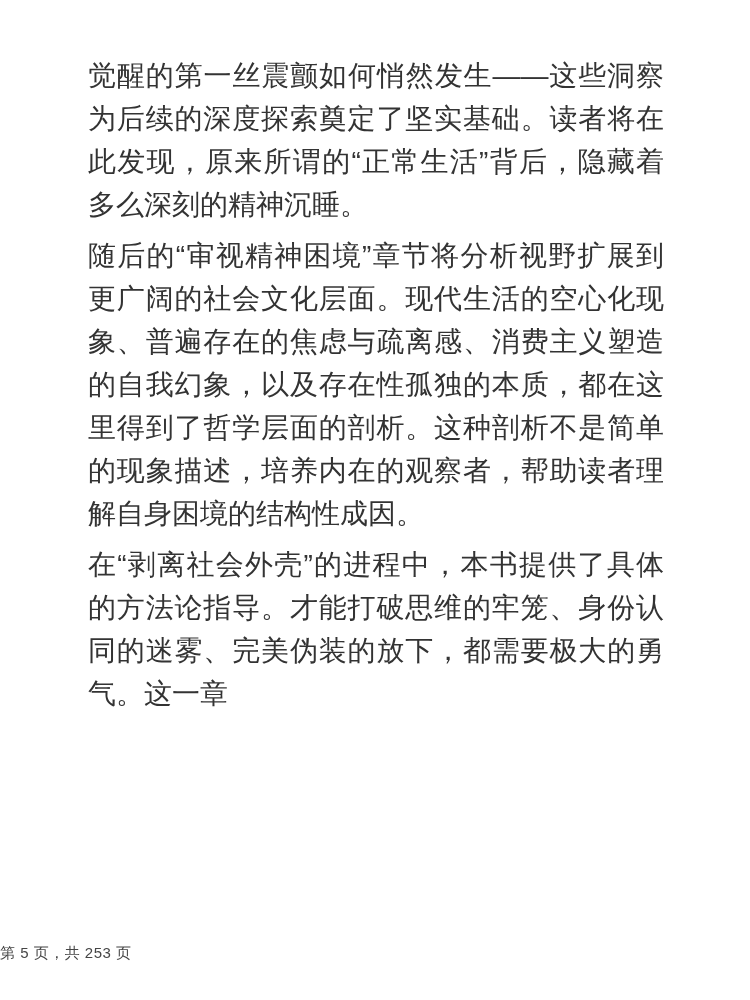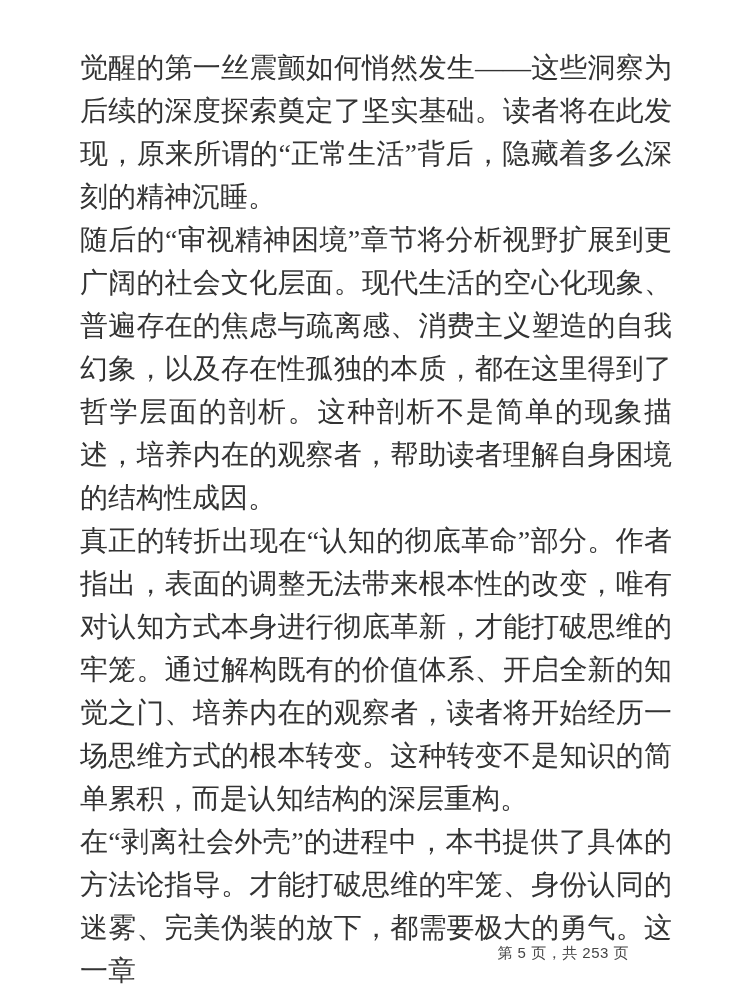--- a/index.html
+++ b/index.html
@@ -24,47 +24,45 @@
     left: 80px;
     top: 46px;
     width: 592px;
     color: #333333;
     font-size: 28px;
     line-height: 43px;
     text-align: justify;
     letter-spacing: 0;
   }
   .content p {
-    margin: 0;
+    margin: 8px;
     padding: 0;
     word-break: break-all;
-    font-family: Liberation Serif, serif;
   }
   .footer {
     position: absolute;
     top: 944px;
     left: 0;
     width: 629px;
-    text-align: right;
+    text-align: left;
   }
   .footer span {
     font-size: 15px;
     color: #454545;
     letter-spacing: 0.5px;
   }
 </style>
 </head>
 <body>
 
 <div class="page">
 
   <main class="content">
     <p>觉醒的第一丝震颤如何悄然发生——这些洞察为后续的深度探索奠定了坚实基础。读者将在此发现，原来所谓的“正常生活”背后，隐藏着多么深刻的精神沉睡。</p>
     <p>随后的“审视精神困境”章节将分析视野扩展到更广阔的社会文化层面。现代生活的空心化现象、普遍存在的焦虑与疏离感、消费主义塑造的自我幻象，以及存在性孤独的本质，都在这里得到了哲学层面的剖析。这种剖析不是简单的现象描述，培养内在的观察者，帮助读者理解自身困境的结构性成因。</p>
-    <p>真正的转折出现在“认知的彻底革命”部分。作者指出，表面的调整无法带来根本性的改变，唯有对认知方式本身进行彻底革新，才能打破思维的牢笼。通过解构既有的价值体系、开启全新的知觉之门、培养内在的观察者，读者将开始经历一场思维方式的根本转变。这种转变不是知识的简单累积，而是认知结构的深层重构。</p>
     <p>在“剥离社会外壳”的进程中，本书提供了具体的方法论指导。才能打破思维的牢笼、身份认同的迷雾、完美伪装的放下，都需要极大的勇气。这一章</p>
   </main>
 
   <footer class="footer">
     <span>第 5 页，共 253 页</span>
   </footer>
 
 </div>
 
 </body></html>

